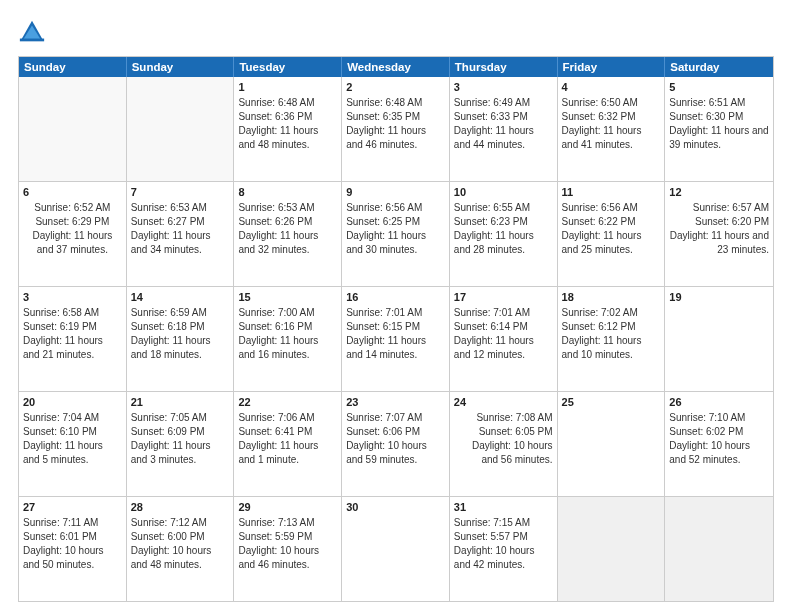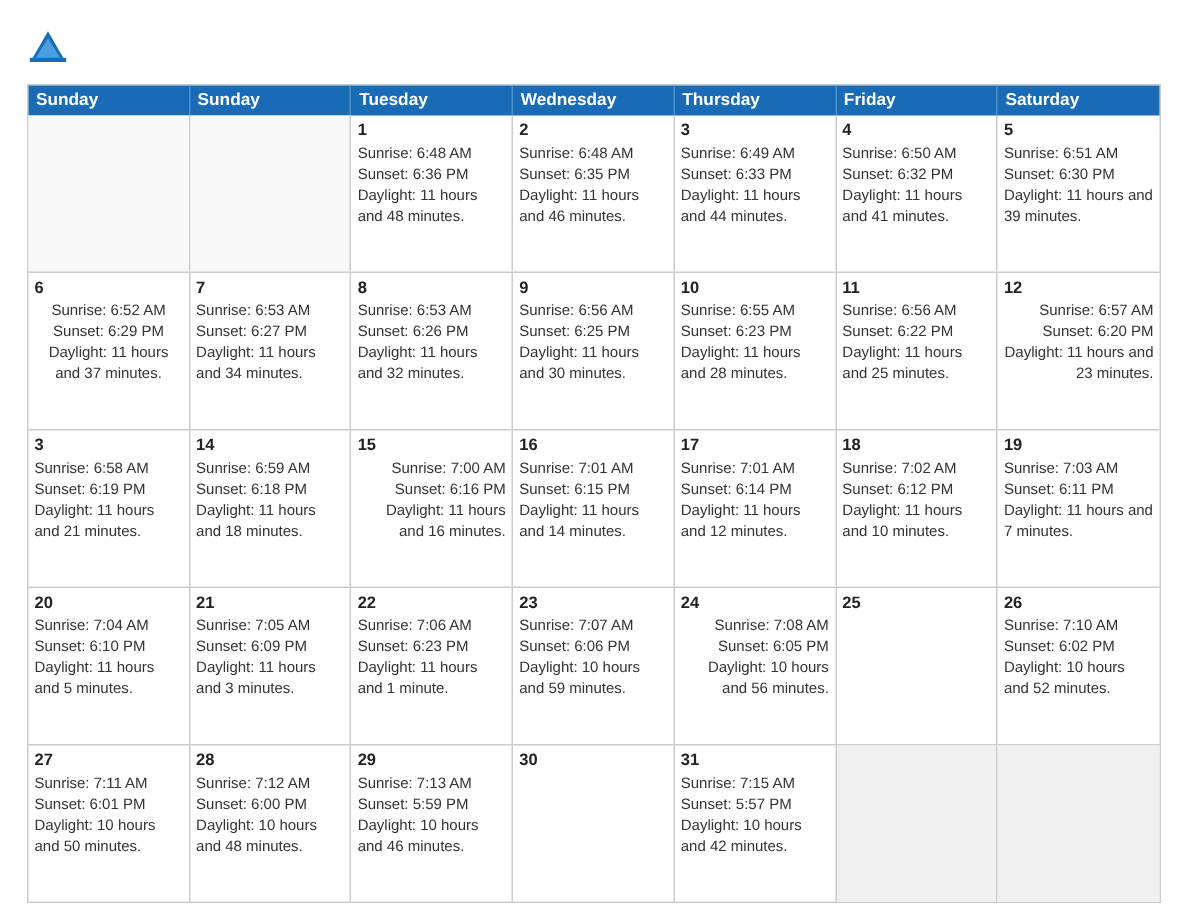--- a/index.html
+++ b/index.html
@@ -236,21 +236,21 @@
 Daylight: 11 hours and 21 minutes.</div>
           </div>
           <div class="cal-cell">
             <span class="day-num">14</span>
             <div class="cell-text" style="white-space: pre-line;">Sunrise: 6:59 AM
 Sunset: 6:18 PM
 Daylight: 11 hours and 18 minutes.</div>
           </div>
           <div class="cal-cell">
             <span class="day-num">15</span>
-            <div class="cell-text" style="white-space: pre-line; text-align: right;">Sunrise: 7:00 AM
+            <div class="cell-text" style="white-space: pre-line;">Sunrise: 7:00 AM
 Sunset: 6:16 PM
 Daylight: 11 hours and 16 minutes.</div>
           </div>
           <div class="cal-cell">
             <span class="day-num">16</span>
             <div class="cell-text" style="white-space: pre-line;">Sunrise: 7:01 AM
 Sunset: 6:15 PM
 Daylight: 11 hours and 14 minutes.</div>
           </div>
           <div class="cal-cell">
@@ -260,42 +260,39 @@
 Daylight: 11 hours and 12 minutes.</div>
           </div>
           <div class="cal-cell">
             <span class="day-num">18</span>
             <div class="cell-text" style="white-space: pre-line;">Sunrise: 7:02 AM
 Sunset: 6:12 PM
 Daylight: 11 hours and 10 minutes.</div>
           </div>
           <div class="cal-cell">
             <span class="day-num">19</span>
-            <div class="cell-text" style="white-space: pre-line;">Sunrise: 7:03 AM
-Sunset: 6:11 PM
-Daylight: 11 hours and 7 minutes.</div>
           </div>
         </div>
         <div class="cal-row">
           <div class="cal-cell">
             <span class="day-num">20</span>
             <div class="cell-text" style="white-space: pre-line;">Sunrise: 7:04 AM
 Sunset: 6:10 PM
 Daylight: 11 hours and 5 minutes.</div>
           </div>
           <div class="cal-cell">
             <span class="day-num">21</span>
             <div class="cell-text" style="white-space: pre-line;">Sunrise: 7:05 AM
 Sunset: 6:09 PM
 Daylight: 11 hours and 3 minutes.</div>
           </div>
           <div class="cal-cell">
             <span class="day-num">22</span>
             <div class="cell-text" style="white-space: pre-line;">Sunrise: 7:06 AM
-Sunset: 6:23 PM
+Sunset: 6:41 PM
 Daylight: 11 hours and 1 minute.</div>
           </div>
           <div class="cal-cell">
             <span class="day-num">23</span>
             <div class="cell-text" style="white-space: pre-line;">Sunrise: 7:07 AM
 Sunset: 6:06 PM
 Daylight: 10 hours and 59 minutes.</div>
           </div>
           <div class="cal-cell">
             <span class="day-num">24</span>

